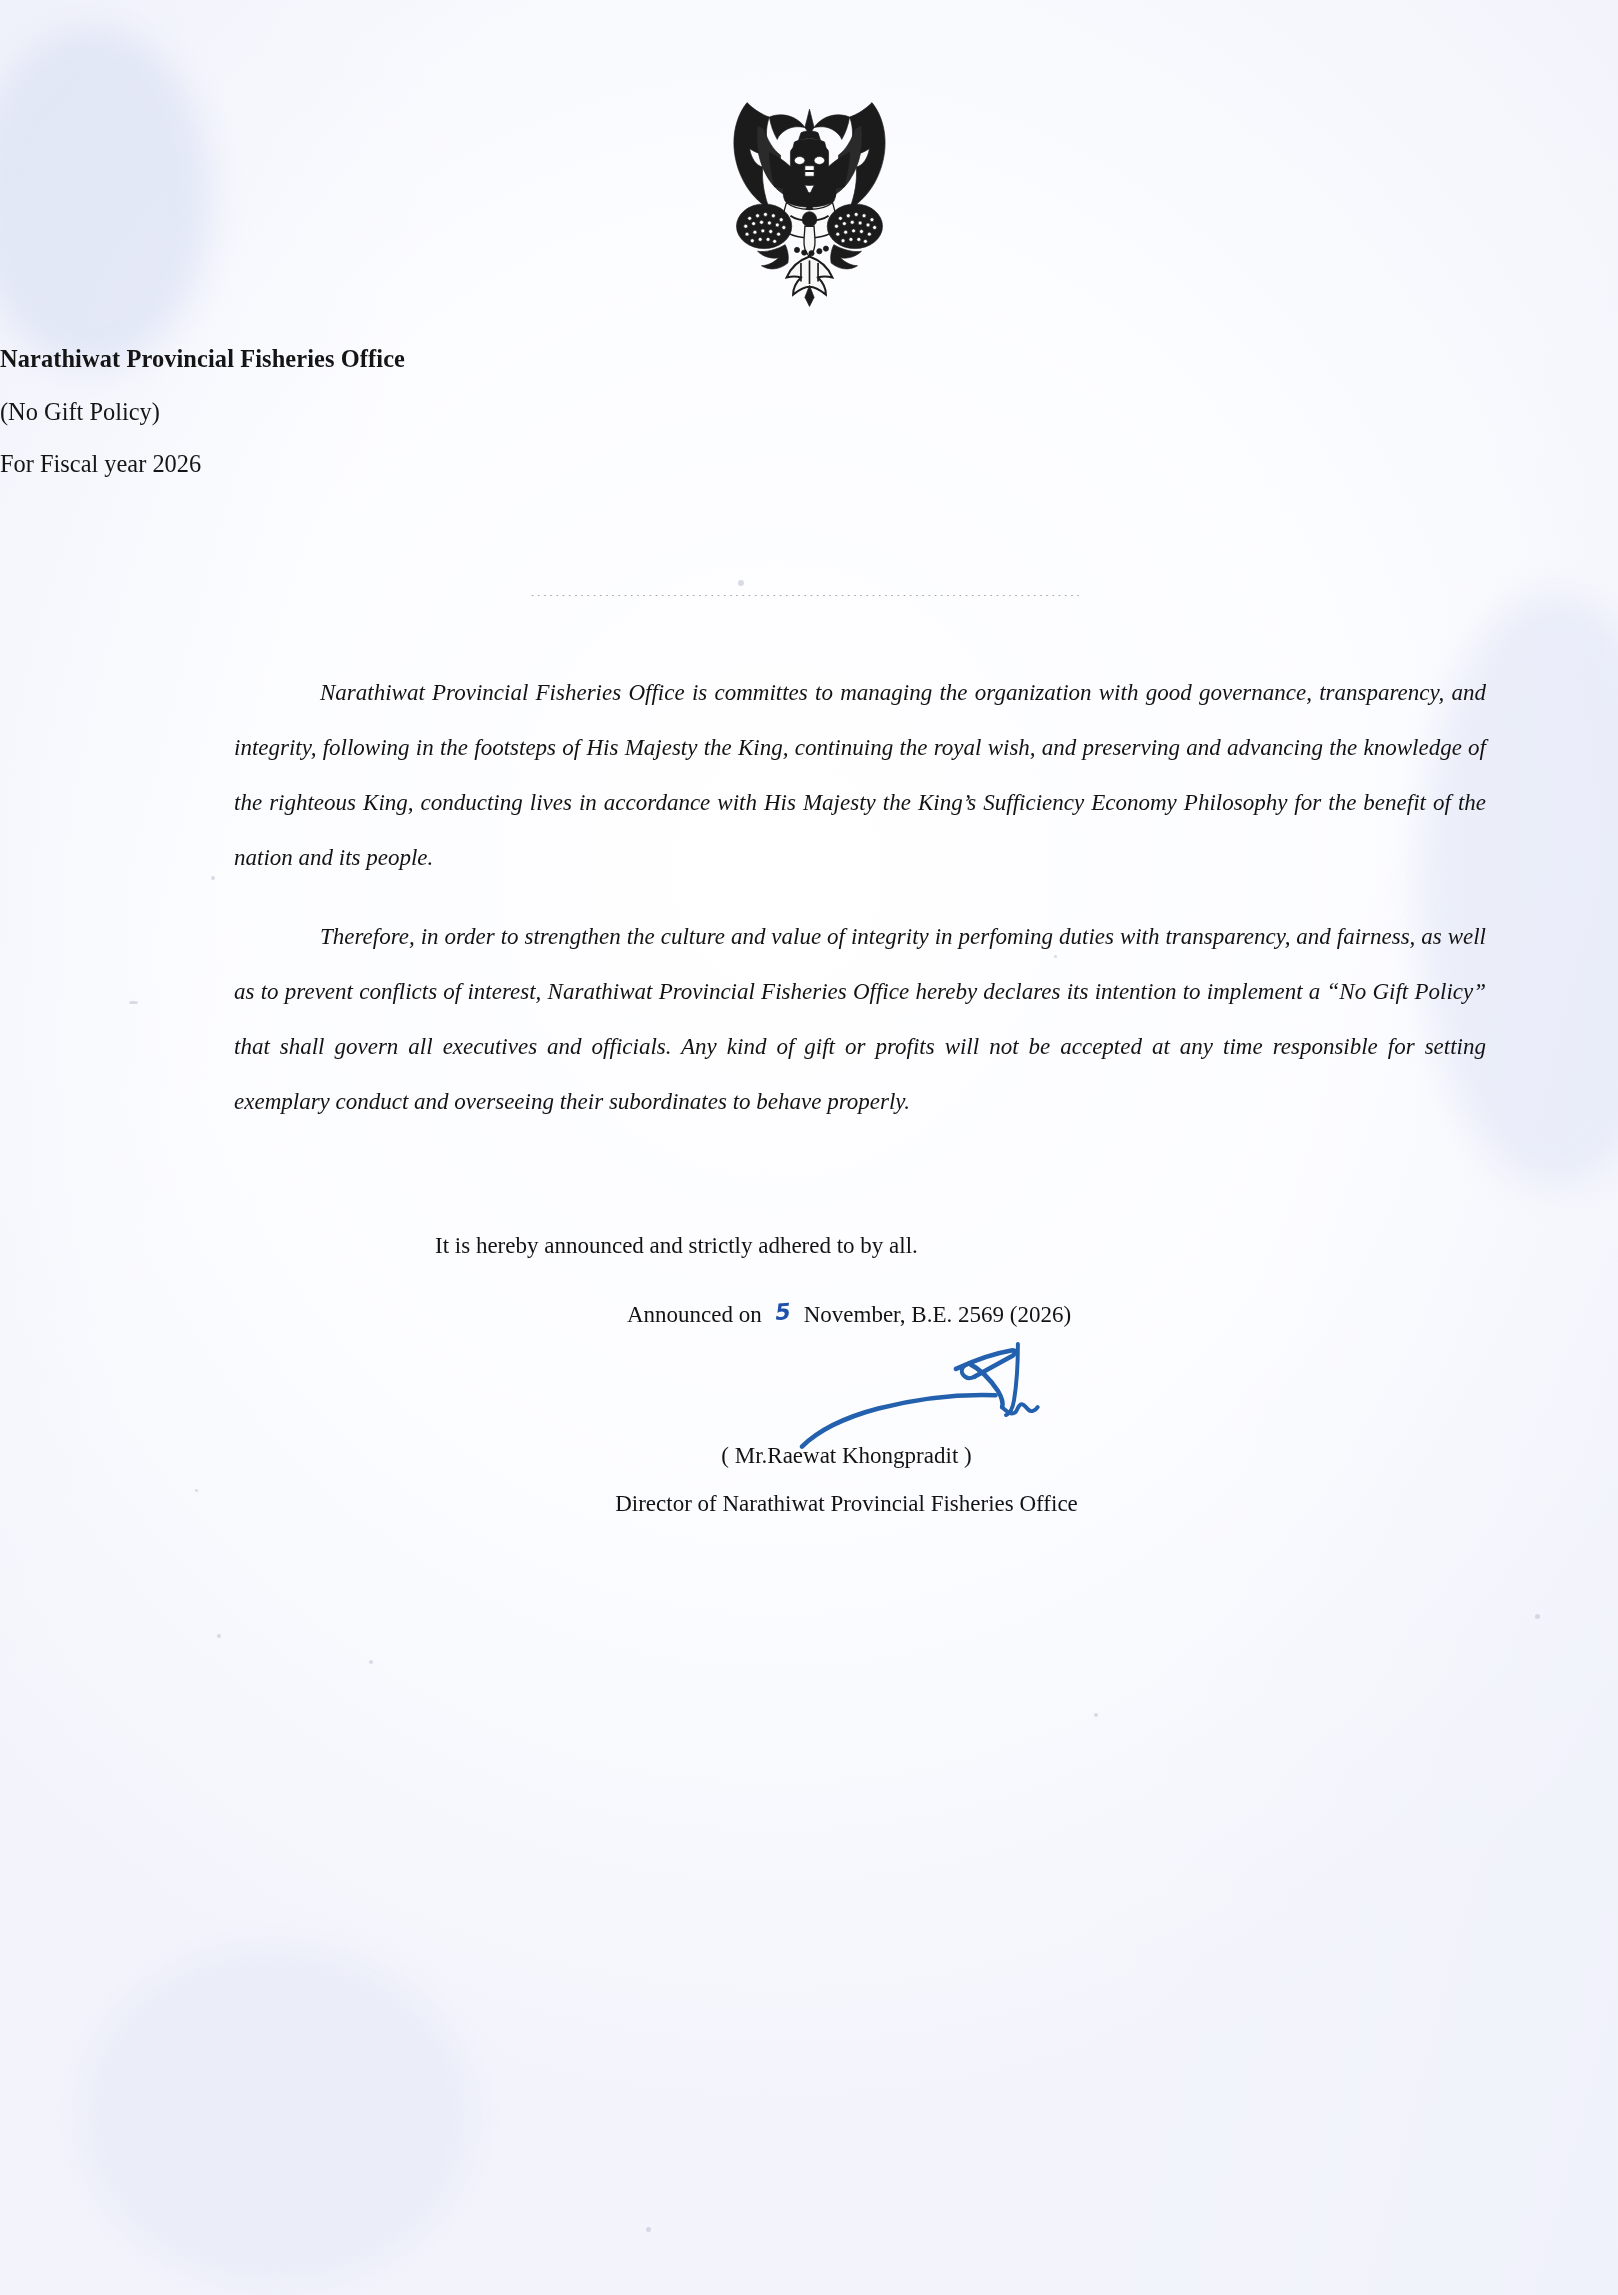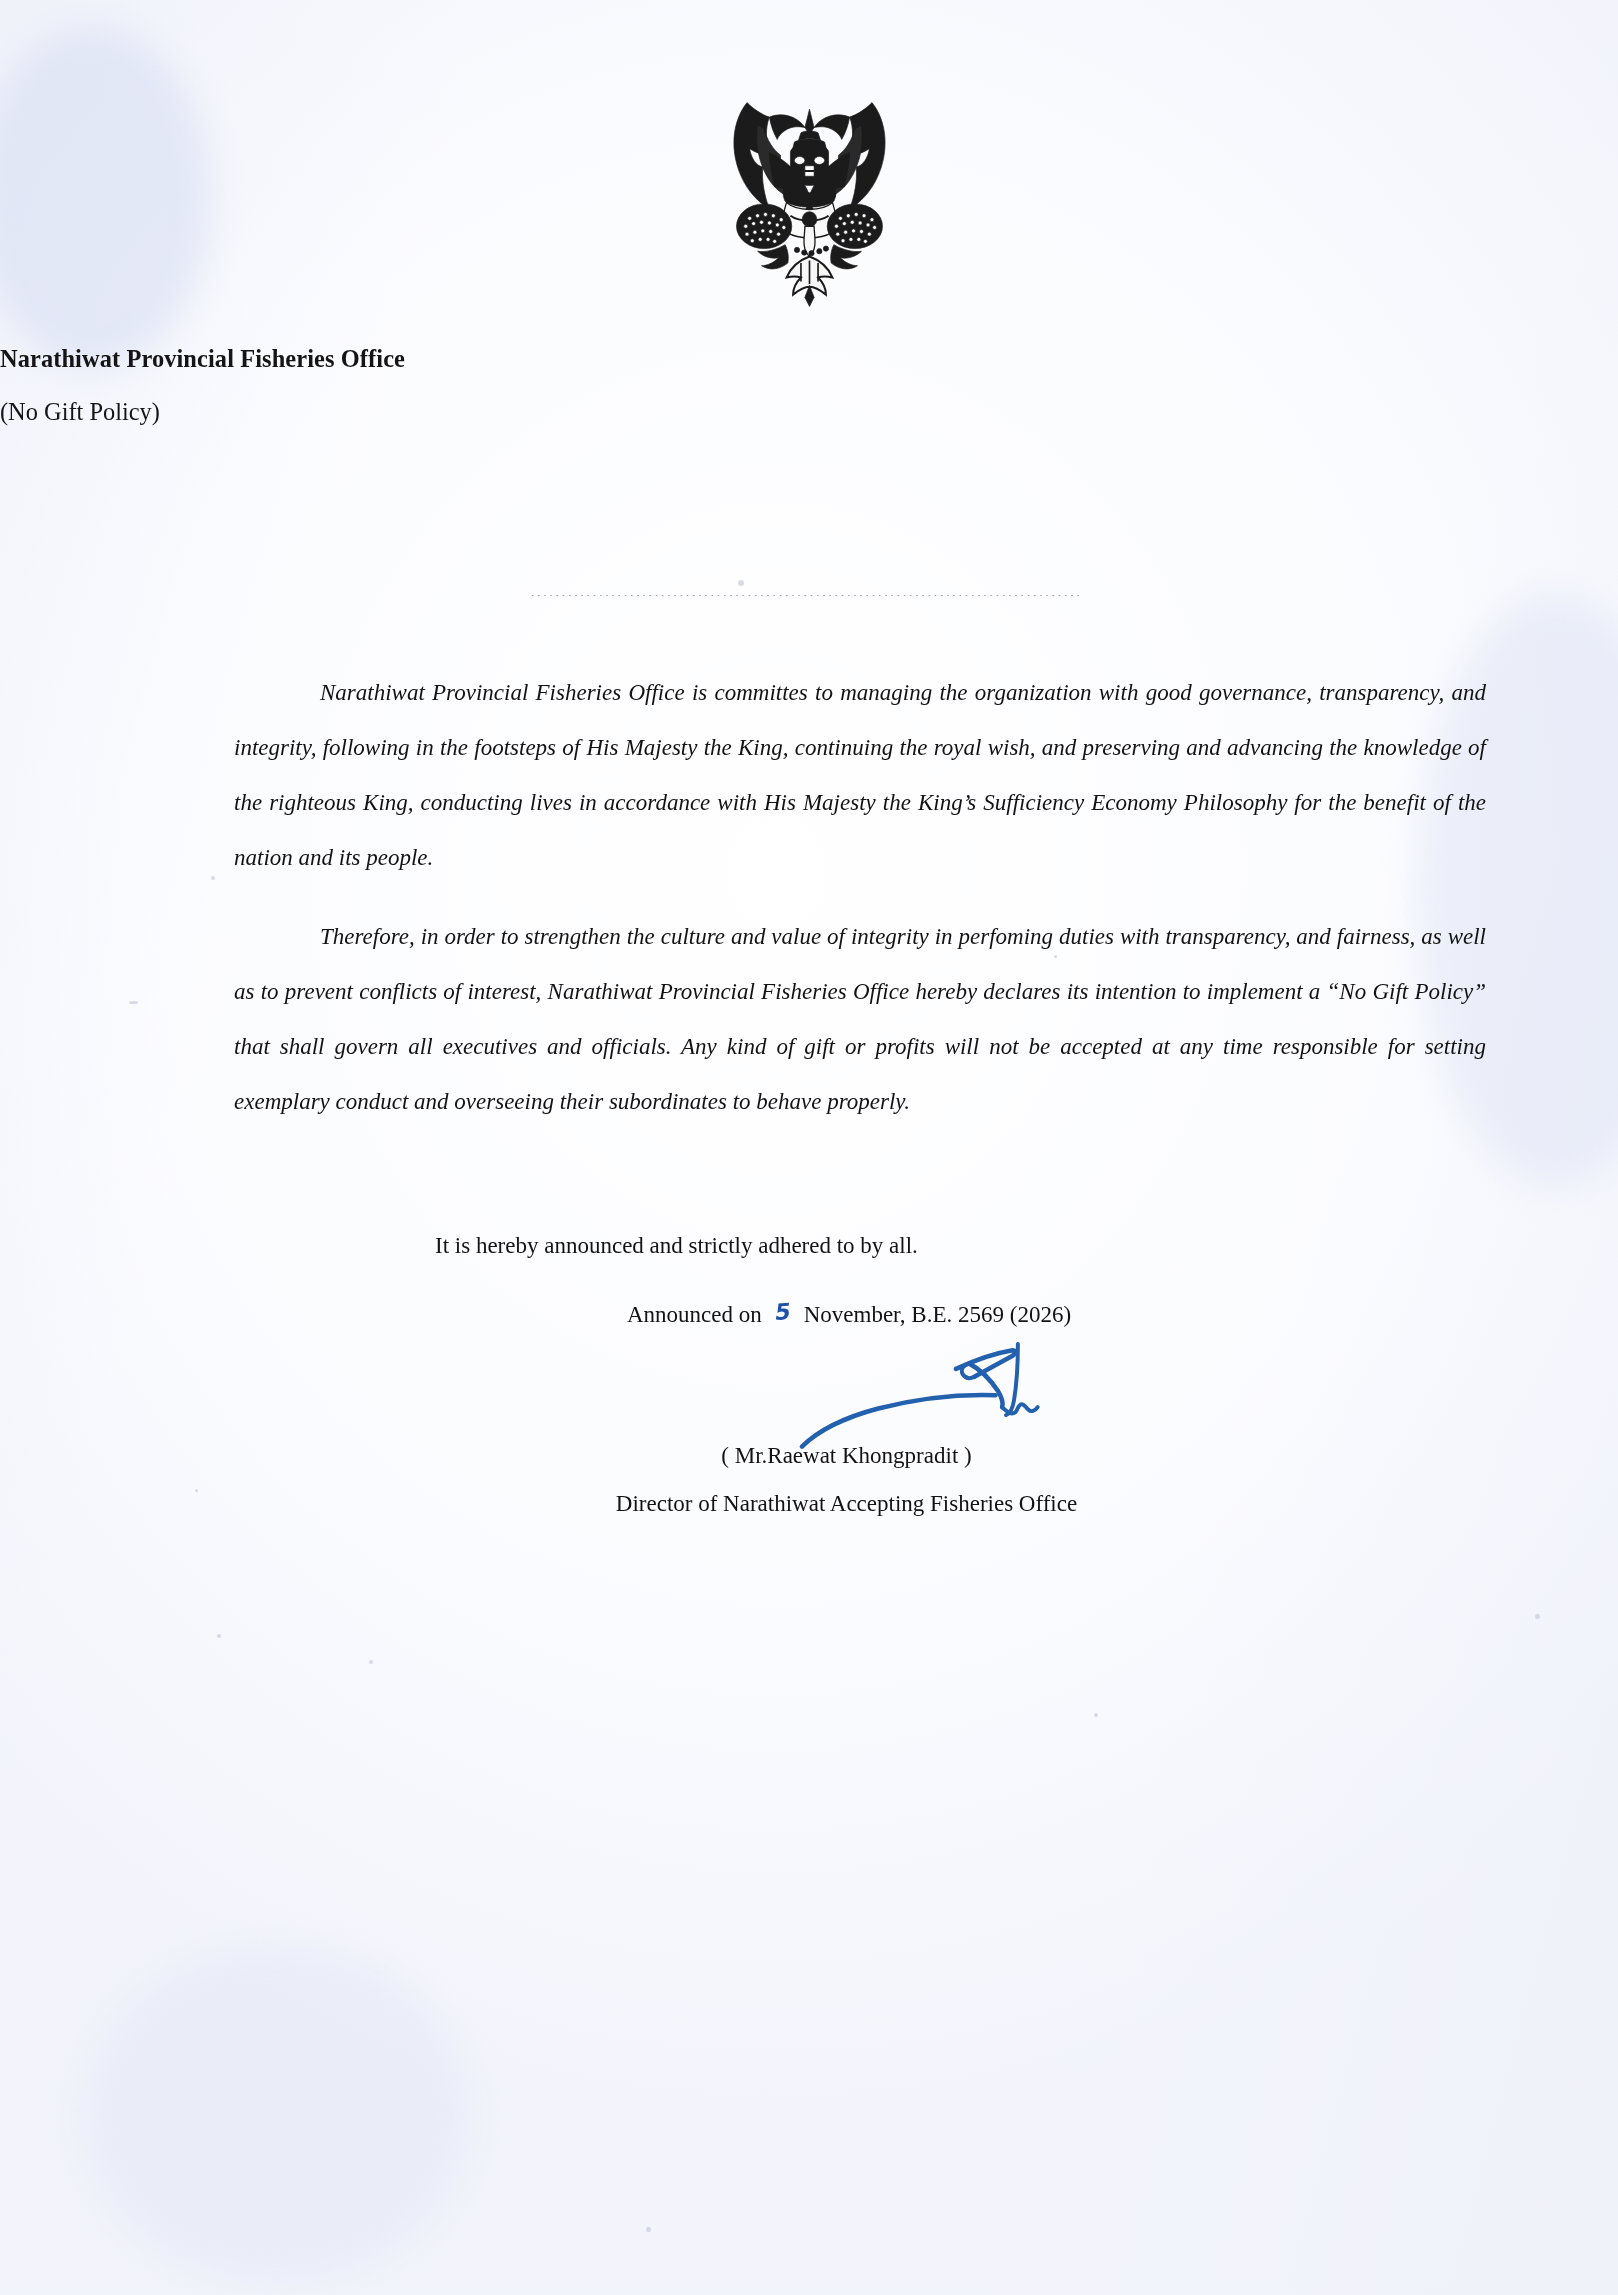--- a/index.html
+++ b/index.html
@@ -320,20 +320,21 @@
               <circle cx="180" cy="254" r="4"></circle>
             <circle cx="190" cy="250" r="4"></circle>
           </g>
         </g>
       </svg>
     </div>
 
     <div class="header">
       <div class="org-title">Narathiwat Provincial Fisheries Office</div>
       <div class="policy-line-2">(No Gift Policy)</div>
+      <div class="policy-line-3">For Fiscal year 2026</div>
     </div>
 
     <div class="divider-dots">.........................................................................................</div>
 
     <div class="body-block">
       <p class="para">Narathiwat Provincial Fisheries Office is committes to managing the organization with good governance, transparency, and integrity, following in the footsteps of His Majesty the King, continuing the royal wish, and preserving and advancing the knowledge of the righteous King, conducting lives in accordance with His Majesty the King’s Sufficiency Economy Philosophy for the benefit of the nation and its people.</p>
       <p class="para">Therefore, in order to strengthen the culture and value of integrity in perfoming duties with transparency, and fairness, as well as to prevent conflicts of interest, Narathiwat Provincial Fisheries Office hereby declares its intention to implement a “No Gift Policy” that shall govern all executives and officials. Any kind of gift or profits will not be accepted at any time responsible for setting exemplary conduct and overseeing their subordinates to behave properly.</p>
     </div>
 
     <div class="closing">It is hereby announced and strictly adhered to by all.</div>
@@ -357,18 +358,18 @@
             <path d="M352 50 C352 82 350 112 346 136 C344 148 340 156 334 158" stroke-width="6"></path>
 
             <path d="M328 146 C336 154 342 158 348 154 C352 150 352 144 356 142 C360 140 364 146 368 150 C372 154 378 152 382 146" stroke-width="6"></path>
 
             <path d="M24 206 C46 184 86 162 140 148 C200 133 262 126 318 128" stroke-width="7"></path>
           </g>
         </svg>
       </div>
 
       <div class="signer-name">( Mr.Raewat Khongpradit )</div>
-      <div class="signer-title">Director of Narathiwat Accepting Fisheries Office</div>
+      <div class="signer-title">Director of Narathiwat Provincial Fisheries Office</div>
     </div>
 
   </div>
 </div>
 
 
 </body></html>

